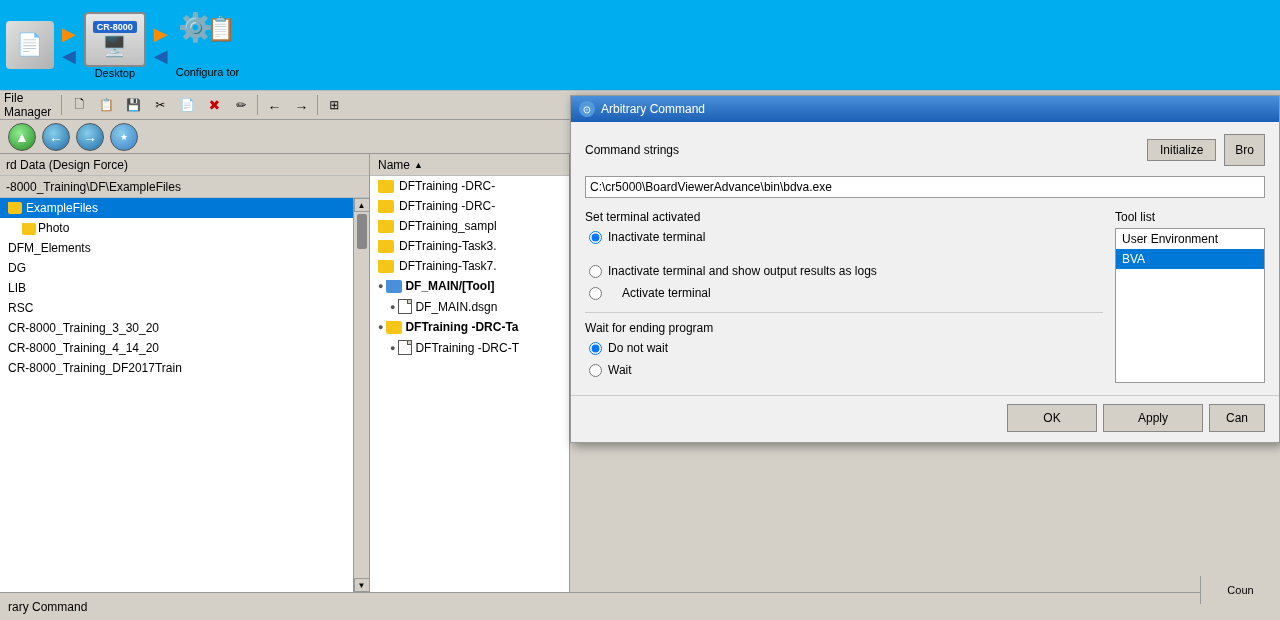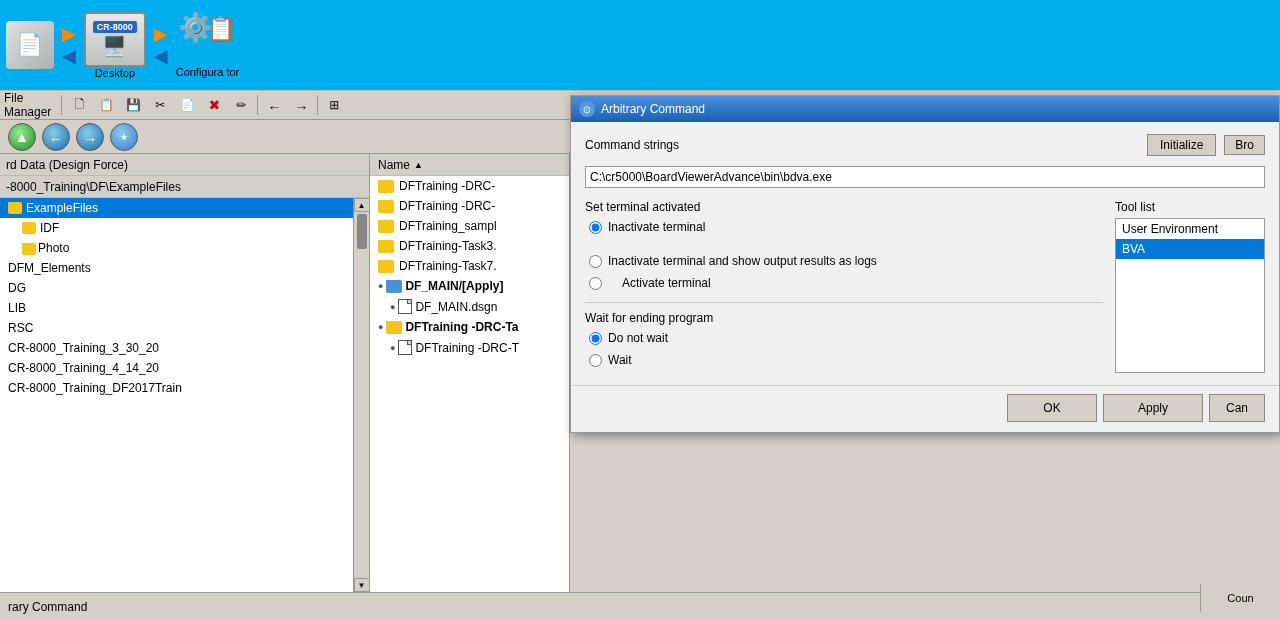--- a/index.html
+++ b/index.html
@@ -158,24 +158,20 @@
         <span>-8000_Training\DF\ExampleFiles</span>
       </div>
 
       <div style="flex:1; overflow-y:auto; background:#fff; display:flex;">
         <div style="flex:1;">
 
           <div style="padding:3px 8px; background:#0078D7; color:#fff; font-size:12px; display:flex; align-items:center; gap:4px; cursor:pointer;">
             <div style="width:14px; height:12px; background:#F5C518; border-radius:0 2px 2px 2px; flex-shrink:0;"></div>
             <span>ExampleFiles</span>
           </div>
-          <div style="padding:3px 8px; font-size:12px; display:flex; align-items:center; gap:4px; cursor:pointer; padding-left:22px;">
-            <div style="width:14px; height:12px; background:#F5C518; border-radius:0 2px 2px 2px; flex-shrink:0;"></div>
-            <span>IDF</span>
-          </div>
           <div style="padding:3px 8px; font-size:12px; display:flex; align-items:flex-end; gap:2px; cursor:pointer; padding-left:22px;">
             <div style="width:14px; height:12px; background:#F5C518; border-radius:0 2px 2px 2px; flex-shrink:0;"></div>
             <span>Photo</span>
           </div>
           <div style="padding:3px 8px; font-size:12px; display:flex; align-items:center; gap:4px; cursor:pointer;">
             <span>DFM_Elements</span>
           </div>
           <div style="padding:3px 8px; font-size:12px; display:flex; align-items:center; gap:4px; cursor:pointer;">
             <span>DG</span>
           </div>
@@ -228,21 +224,21 @@
           <span>DFTraining-Task3.</span>
         </div>
         <div style="padding:3px 8px; font-size:12px; display:flex; align-items:center; gap:5px; cursor:pointer;">
           <div style="width:16px; height:13px; background:#F5C518; border-radius:0 2px 2px 2px; flex-shrink:0;"></div>
           <span>DFTraining-Task7.</span>
         </div>
 
         <div style="padding:3px 8px; font-size:12px; display:flex; align-items:center; gap:3px; cursor:pointer; font-weight:bold;">
           <span style="font-size:9px; color:#555;">●</span>
           <div style="width:16px; height:13px; background:#4A90D9; border-radius:0 2px 2px 2px; flex-shrink:0;"></div>
-          <span>DF_MAIN/[Apply]</span>
+          <span>DF_MAIN/[Tool]</span>
         </div>
 
         <div style="padding:3px 8px; padding-left:20px; font-size:12px; display:flex; align-items:center; gap:3px; cursor:pointer;">
           <span style="font-size:9px; color:#555;">●</span>
           <div style="width:14px; height:15px; background:#fff; border:1px solid #555; flex-shrink:0; position:relative;">
             <div style="position:absolute; top:0; right:0; width:4px; height:4px; background:#D4D0C8; border-left:1px solid #555; border-bottom:1px solid #555;"></div>
           </div>
           <span>DF_MAIN.dsgn</span>
         </div>
 
@@ -271,21 +267,21 @@
         <div style="width:16px; height:16px; background:#5599DD; border-radius:50%; display:flex; align-items:center; justify-content:center; font-size:10px; color:#fff;">⊙</div>
         <span>Arbitrary Command</span>
       </div>
 
       <div class="modal-body">
 
         <div style="display:flex; align-items:center; margin-bottom:10px; gap:8px;">
           <span style="font-size:12px; font-weight:normal; min-width:110px;">Command strings</span>
           <div style="flex:1;"></div>
           <button style="height:22px; padding:0 12px; border:1px solid #888; background:#D4D0C8; cursor:pointer; font-size:12px;">Initialize</button>
-          <button style="height:20px; padding:0 10px; border:1px solid #888; background:#D4D0C8; cursor:pointer; font-size:12px;">Bro</button>
+          <button style="height:32px; padding:0 10px; border:1px solid #888; background:#D4D0C8; cursor:pointer; font-size:12px;">Bro</button>
         </div>
 
         <div style="margin-bottom:12px;">
           <input type="text" style="width: 100%; height: 22px; border: 1px solid rgb(153, 153, 153); padding: 2px 4px; font-size: 12px; background: rgb(255, 255, 255);" value="C:\cr5000\BoardViewerAdvance\bin\bdva.exe">
         </div>
 
         <div style="display:flex; gap:12px;">
 
           <div style="flex:1;">
 
@@ -339,15 +335,15 @@
         <button style="width:100px; height:28px; border:1px solid #888; background:#D4D0C8; cursor:pointer; font-size:12px;">Apply</button>
         <button style="width:56px; height:28px; border:1px solid #888; background:#D4D0C8; cursor:pointer; font-size:12px;">Can</button>
       </div>
     </div>
   </div>
 
   <div style="position:absolute; bottom:0; left:0; right:0; height:28px; background:#D4D0C8; border-top:1px solid #999; display:flex; align-items:center; padding:0 8px; font-size:12px; gap:8px;">
     <span>rary Command</span>
     <div style="flex:1;"></div>
 
-    <div style="position:absolute; right:0; bottom:8px; height:28px; width:80px; background:#D4D0C8; border-left:1px solid #999; display:flex; align-items:center; justify-content:center; font-size:11px;">Coun</div>
+    <div style="position:absolute; right:0; bottom:16px; height:28px; width:80px; background:#D4D0C8; border-left:1px solid #999; display:flex; align-items:center; justify-content:center; font-size:11px;">Coun</div>
   </div>
 </div>
 
 </body></html>

